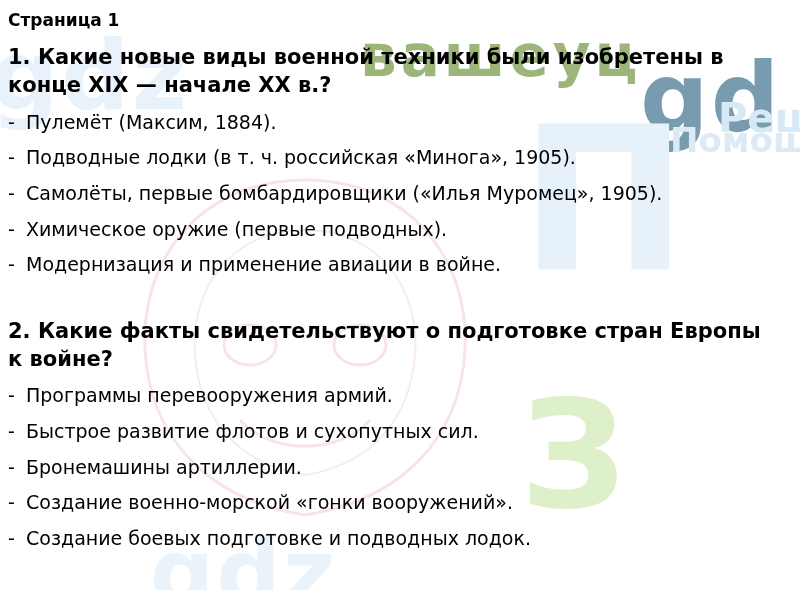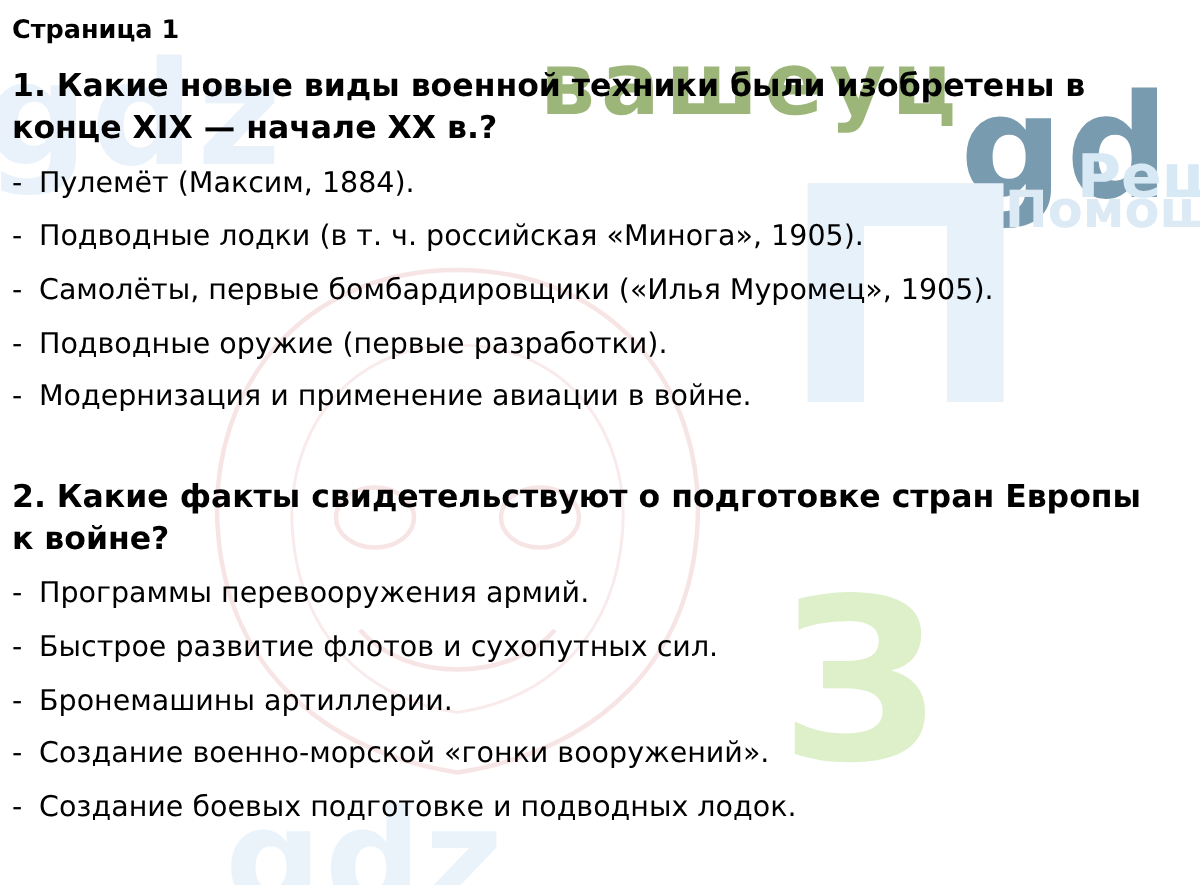--- a/index.html
+++ b/index.html
@@ -190,21 +190,21 @@
       <li>
         <span class="dash">-</span>
         <span class="atext">Подводные лодки (в т. ч. российская «Минога», 1905).</span>
       </li>
       <li>
         <span class="dash">-</span>
         <span class="atext">Самолёты, первые бомбардировщики («Илья Муромец», 1905).</span>
       </li>
       <li>
         <span class="dash">-</span>
-        <span class="atext">Подводные оружие (первые разработки).</span>
+        <span class="atext">Химическое оружие (первые подводных).</span>
       </li>
       <li>
         <span class="dash">-</span>
         <span class="atext">Модернизация и применение авиации в войне.</span>
       </li>
     </ul>
   </div>
 
   <div class="block-gap"></div>
 

